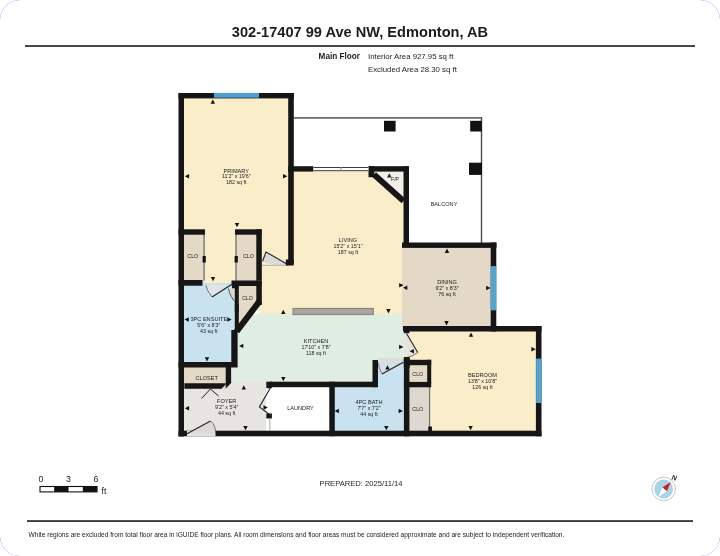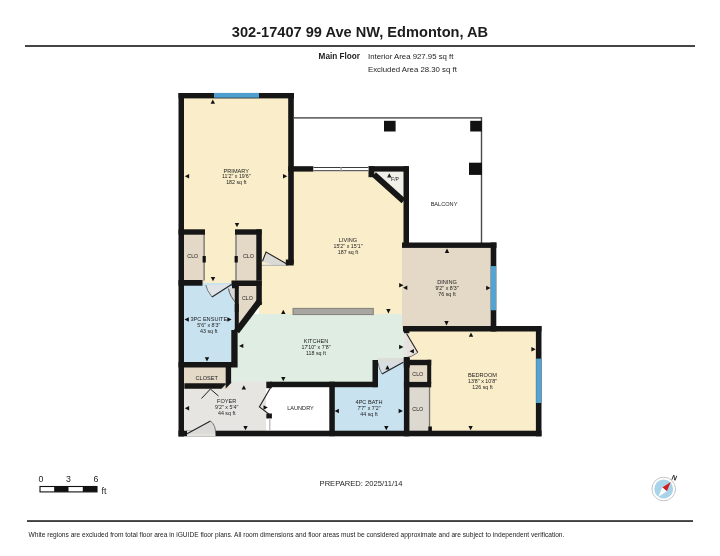--- a/index.html
+++ b/index.html
@@ -1,17 +1,17 @@
 <!DOCTYPE html>
 <html><head>
 <meta charset="utf-8">
 <style>
   html,body{margin:0;padding:0;background:#ffffff;}
   #page{position:relative;width:720px;height:556px;background:#1d4ed8;overflow:hidden;
-        font-family:"Liberation Sans", sans-serif;}
+        font-family:"Liberation Sans", sans-serif;border-radius:20px;}
   svg text{font-family:"Liberation Sans", sans-serif;fill:#1c1c1c;}
 </style>
 </head>
 <body>
 <div id="page">
 <svg width="720" height="556" viewBox="0 0 720 556">
 
   <rect x="0" y="0" width="720" height="556" fill="#ffffff"></rect>
 
   <text x="360" y="37" font-size="14.6" font-weight="bold" text-anchor="middle">302-17407 99 Ave NW, Edmonton, AB</text>

